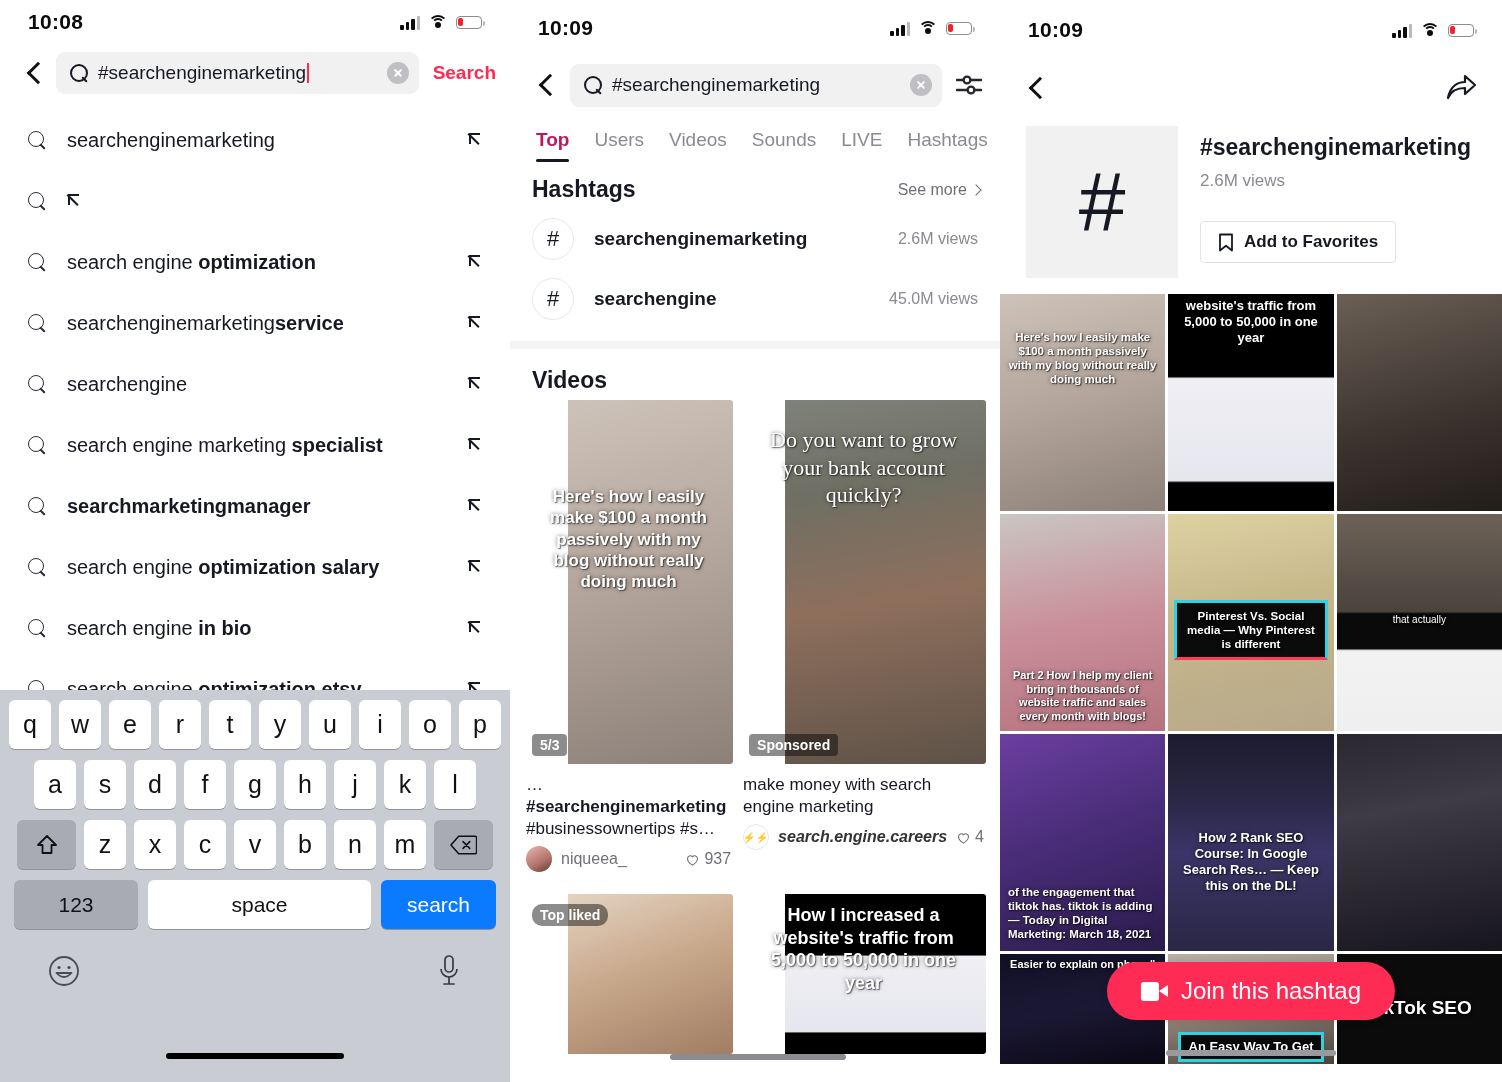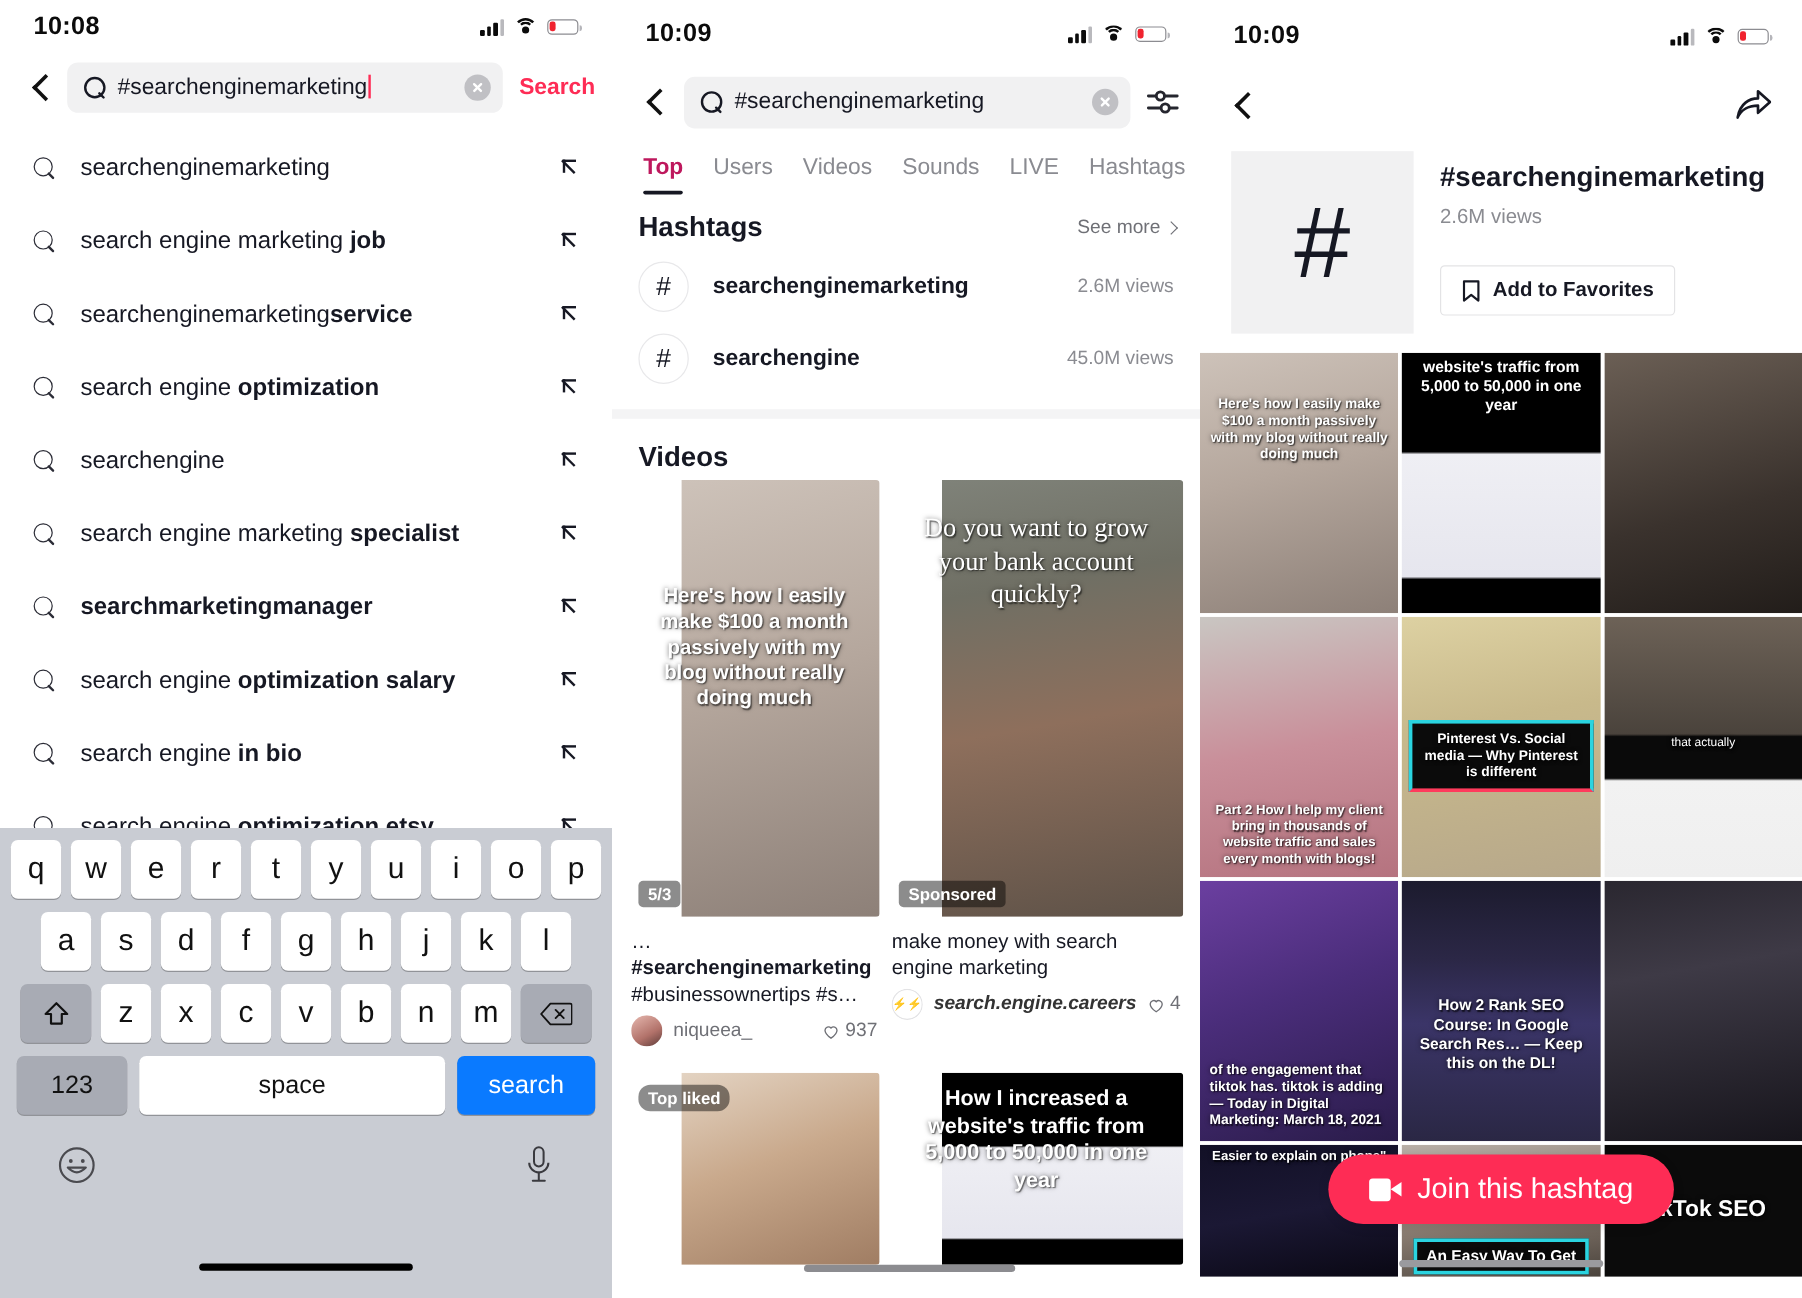--- a/index.html
+++ b/index.html
@@ -63,21 +63,21 @@
   .arrow-nw::before { content: ""; position: absolute; left: 1px; top: 1px; width: 15px; height: 2px; background: #161823; transform: rotate(45deg); transform-origin: left top; }
   .arrow-nw::after { content: ""; position: absolute; left: 1px; top: 1px; width: 9px; height: 9px; border-left: 2px solid #161823; border-top: 2px solid #161823; }
 
   
   .keyboard { position: absolute; left: 0; bottom: 0; width: 510px; height: 392px; background: #c9ccd3; padding-top: 10px; }
   .kb-row { display: flex; justify-content: center; gap: 8px; margin-bottom: 11px; }
   .key { background: #fff; border-radius: 6px; height: 49px; width: 42px; display: flex; align-items: center; justify-content: center; font-size: 25px; color: #111; box-shadow: 0 1px 0 rgba(0,0,0,.28); cursor: pointer; }
   .kb-row.r2 { padding: 0 25px; }
   .kb-row.r3 { padding: 0 0; }
   .key.wide { width: 59px; background: #a8abb4; }
-  .key.num { width: 92px; background: #a8abb4; font-size: 21px; border-radius: 6px; }
+  .key.num { width: 124px; background: #a8abb4; font-size: 21px; border-radius: 6px; }
   .key.space { flex: 1; background: #fff; font-size: 21px; }
   .key.go { width: 115px; background: #0a7aff; color: #fff; font-size: 21px; }
   .kb-row.r4 { gap: 10px; padding: 0 14px; margin-top: 4px; }
   .shift-ico { width: 24px; height: 24px; position: relative; }
   .shift-ico svg, .del-ico svg { display: block; }
   .kb-bottom { display: flex; align-items: center; justify-content: space-between; padding: 14px 48px 0 48px; }
   .home-indicator { position: absolute; left: 50%; transform: translateX(-50%); bottom: 23px; width: 178px; height: 6px; background: #000; border-radius: 3px; }
 
   
   .p2-search-row { display: flex; align-items: center; gap: 12px; padding: 0 16px 0 26px; height: 58px; }
@@ -192,31 +192,30 @@
     </div>
 
     <div class="sugg-list">
       <div class="sugg-row">
         <div class="sugg-mag"></div>
         <div class="sugg-label"><span>searchenginemarketing</span><b></b></div>
         <div class="arrow-nw"></div>
       </div>
       <div class="sugg-row">
         <div class="sugg-mag"></div>
-        <div class="sugg-label"><span>search engine marketing </span><b>job</b></div>
+        <div class="arrow-nw"></div>
+      </div>
+      <div class="sugg-row">
+        <div class="sugg-mag"></div>
+        <div class="sugg-label"><span>search engine </span><b>optimization</b></div>
         <div class="arrow-nw"></div>
       </div>
       <div class="sugg-row">
         <div class="sugg-mag"></div>
         <div class="sugg-label"><span>searchenginemarketing</span><b>service</b></div>
-        <div class="arrow-nw"></div>
-      </div>
-      <div class="sugg-row">
-        <div class="sugg-mag"></div>
-        <div class="sugg-label"><span>search engine </span><b>optimization</b></div>
         <div class="arrow-nw"></div>
       </div>
       <div class="sugg-row">
         <div class="sugg-mag"></div>
         <div class="sugg-label"><span>searchengine</span><b></b></div>
         <div class="arrow-nw"></div>
       </div>
       <div class="sugg-row">
         <div class="sugg-mag"></div>
         <div class="sugg-label"><span>search engine marketing </span><b>specialist</b></div>

